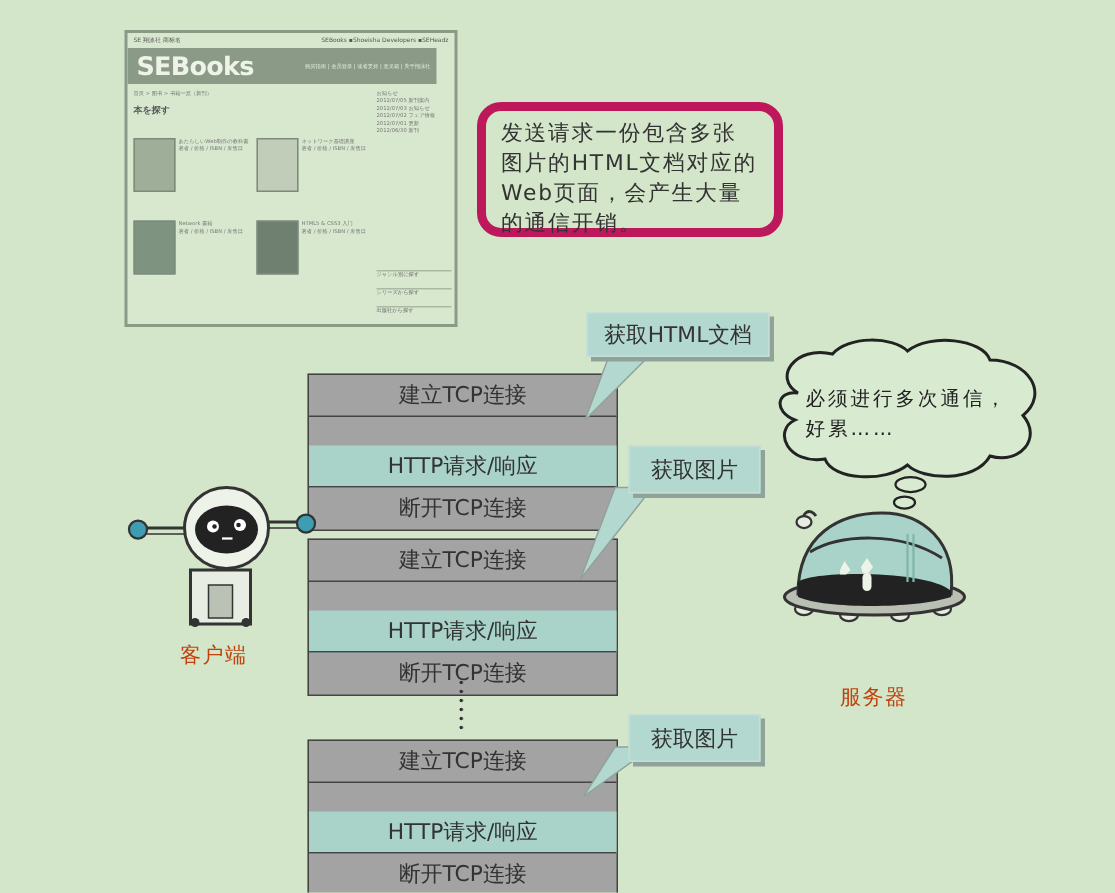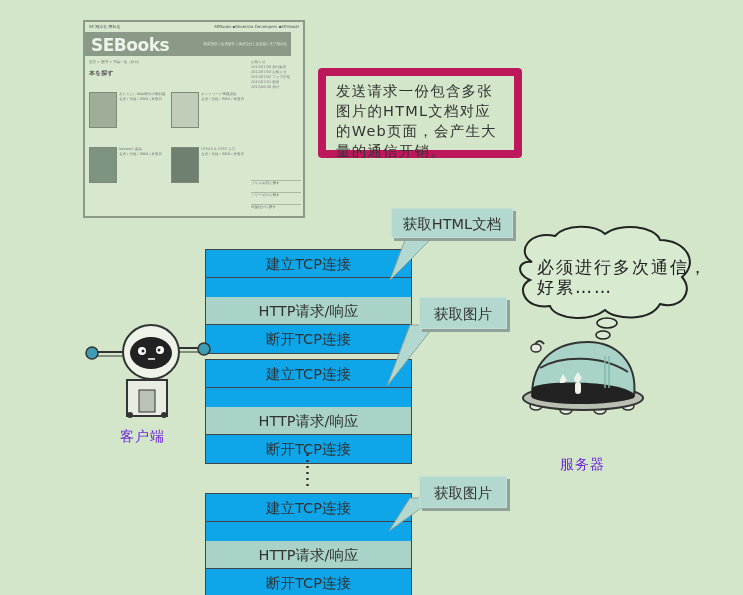--- a/index.html
+++ b/index.html
@@ -12,32 +12,32 @@
   .thumb .banner{position:absolute;left:0;top:10px;right:12px;height:24px;background:#8a9a86;}
   .thumb .banner .logo{position:absolute;left:6px;top:3px;color:#eef3ea;font-weight:bold;font-size:17px;letter-spacing:-0.5px;}
   .thumb .banner .nav{position:absolute;right:4px;top:10px;font-size:3.5px;color:#e4eadf;}
   .thumb .crumb{position:absolute;left:4px;top:38px;font-size:3.5px;color:#777;}
   .thumb .h{position:absolute;left:4px;top:47px;font-size:6px;color:#555;font-weight:bold;}
   .book{position:absolute;width:26px;height:34px;background:#a7b6a1;border:1px solid #7c8b78;}
   .booktxt{position:absolute;font-size:3.5px;color:#777;line-height:5px;width:48px;}
   .side{position:absolute;left:166px;top:38px;width:50px;font-size:3.5px;color:#777;line-height:5px;}
   .sidebox{position:absolute;left:166px;width:50px;height:9px;border-top:1px solid #aab8a4;font-size:3.5px;color:#666;}
   
-  .note{left:318px;top:68px;width:204px;height:90px;border:8px solid #be185d;border-radius:4px;box-sizing:border-box;padding:5px 10px;font-size:14.5px;line-height:20px;color:#333;letter-spacing:1.2px;}
+  .note{left:318px;top:68px;width:204px;height:90px;border:6px solid #be185d;border-radius:16px;box-sizing:border-box;padding:5px 10px;font-size:14.5px;line-height:20px;color:#333;letter-spacing:1.2px;}
   
-  .block{position:absolute;left:205px;width:207px;border:1.5px solid #444;box-sizing:border-box;background:#0ea5e9;}
+  .block{position:absolute;left:205px;width:207px;border:1.5px solid #444;box-sizing:border-box;background:#a3a3a3;}
   .row{height:28px;line-height:28px;text-align:center;font-size:14.5px;color:#333;border-bottom:1.5px solid #444;box-sizing:border-box;}
   .row:last-child{border-bottom:none;}
   .row.http{background:#a9d3c9;margin-top:19px;}
   
   .callout{position:absolute;background:#b3d8cf;border:1px solid #c5dfd7;box-shadow:3px 3px 0 #8fa39a;font-size:14.5px;color:#333;text-align:center;box-sizing:border-box;}
   .tail{position:absolute;}
   .dots{position:absolute;left:306px;top:452px;width:3px;height:36px;background-image:radial-gradient(circle,#333 1px,transparent 1.4px);background-size:3px 6px;}
-  .label{position:absolute;font-size:14px;color:#6d28d9;letter-spacing:1px;}
-  .thought{position:absolute;font-size:17px;color:#222;line-height:22px;letter-spacing:2px;font-family:"DejaVu Sans",sans-serif;}
+  .label{position:absolute;font-size:14px;color:#c2410c;letter-spacing:1px;}
+  .thought{position:absolute;font-size:13px;color:#222;line-height:22px;letter-spacing:2px;font-family:"DejaVu Sans",sans-serif;}
 </style>
 </head>
 <body>
 
 <div class="abs thumb">
   <div class="topbar">
     <span>SE 翔泳社 商标名</span>
     <span class="tabs">SEBooks  ▪Shoeisha Developers  ▪SEHeadz</span>
   </div>
   <div class="banner">

